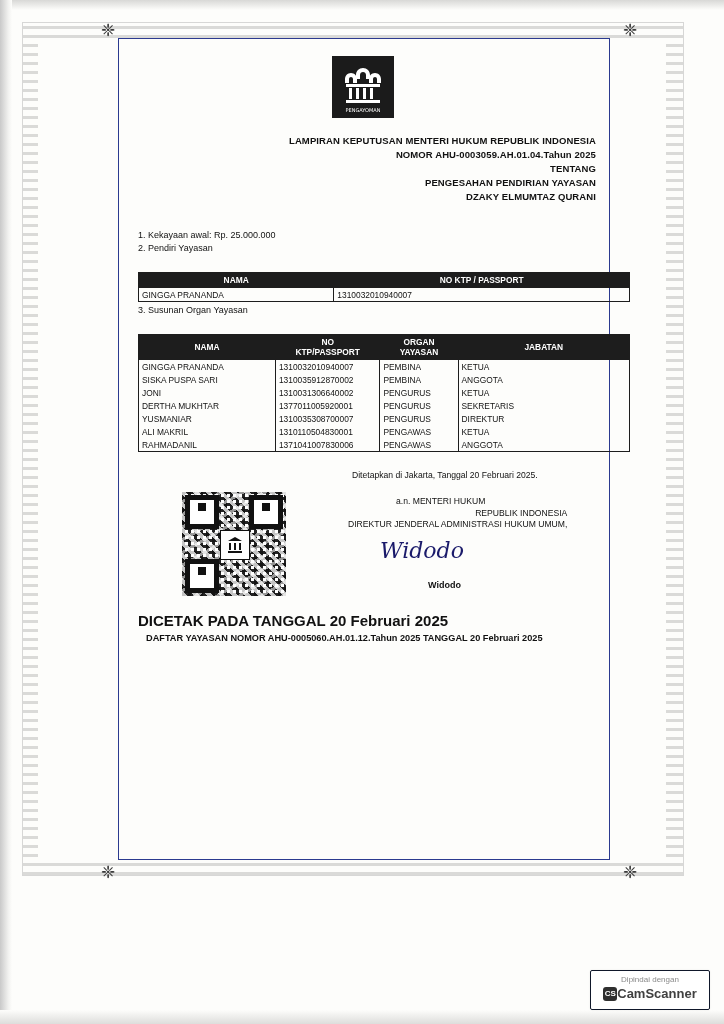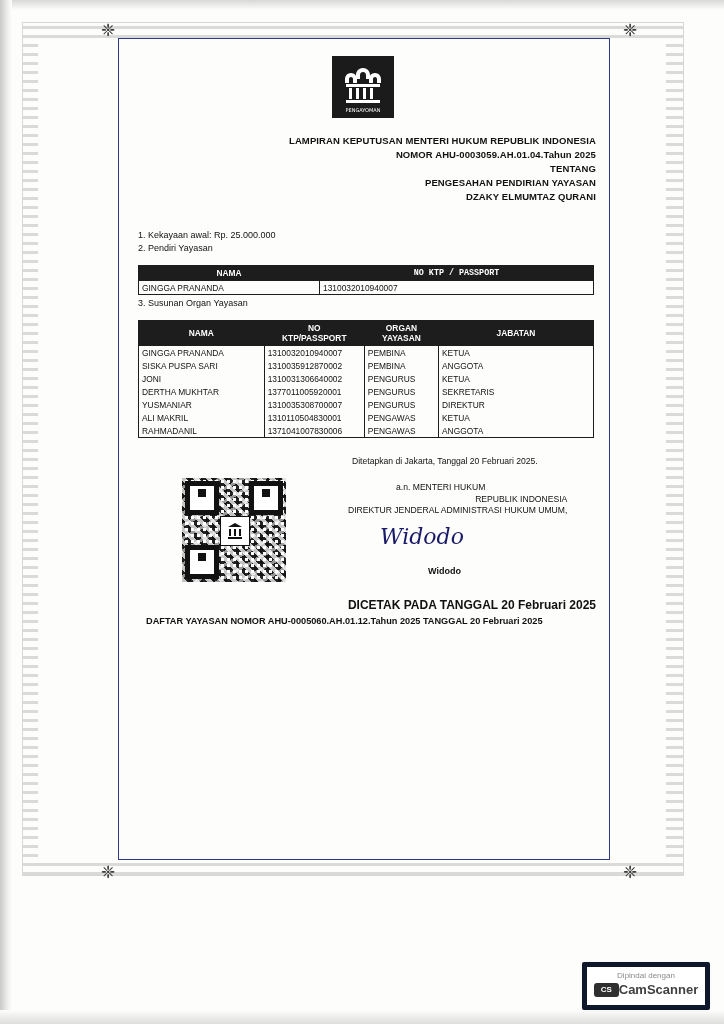--- a/index.html
+++ b/index.html
@@ -120,23 +120,23 @@
   .section-line {
     font-size: 9px;
     color: #111;
     margin-top: 3px;
     padding-left: 8px;
   }
   .first-section { margin-top: 26px; }
 
   table {
     border-collapse: collapse;
-    width: 456px;
+    width: 492px;
     margin-left: 8px;
-    margin-top: 12px;
+    margin-top: 19px;
     font-size: 8.4px;
   }
   thead th {
     background: #1d1d1d;
     color: #ffffff;
     font-weight: bold;
     font-size: 8.4px;
     padding: 2px 3px;
     border: 1px solid #1d1d1d;
     text-align: center;
@@ -156,21 +156,21 @@
   .table-founder tbody td { border-left: 1px solid #1d1d1d; border-right: 1px solid #1d1d1d; }
   .table-founder { border-bottom: 1px solid #1d1d1d; }
   .table-organ { border-bottom: 1px solid #1d1d1d; }
 
   .col-nama { width: 128px; }
   .col-ktp { width: 96px; }
   .col-organ { width: 70px; }
   .col-jabatan { width: 162px; }
 
   .founder-col-nama { width: 180px; }
-  .founder-col-ktp { width: 276px; font-family: Liberation Mono, monospace; }
+  .founder-col-ktp { width: 276px; }
 
   
   .sig-area {
     position: relative;
     margin-top: 18px;
     height: 140px;
   }
   .place-date {
     position: absolute;
     left: 222px; top: 0;
@@ -253,49 +253,49 @@
     font-size: 9px;
     font-weight: bold;
     color: #111;
   }
 
   .footer-block {
     margin-top: 2px;
     padding-left: 8px;
     color: #111;
   }
-  .footer-line-1 { font-size: 12px; font-weight: bold; text-align: right; }
+  .footer-line-1 { font-size: 15px; font-weight: bold; }
   .footer-line-2 { font-size: 9.2px; font-weight: bold; margin-top: 4px; padding-left: 8px; }
 
   
   .camscanner {
     position: absolute;
     right: 14px;
     bottom: 14px;
     width: 118px;
     height: 38px;
     background: #ffffff;
-    border: 5px solid #0f172a;
+    border: 1px solid #0f172a;
     border-radius: 2px;
     box-shadow: 0 0 2px rgba(0,0,0,0.08);
   }
   .cs-top {
     font-size: 8px;
     color: #8a8a8a;
     text-align: center;
     margin-top: 4px;
   }
   .cs-bottom {
     display: flex;
     align-items: center;
     justify-content: center;
     margin-top: 2px;
   }
   .cs-badge {
-    width: 25px; height: 14px;
+    width: 14px; height: 14px;
     background: #2f2f2f;
     color: #fff;
     font-size: 8px;
     font-weight: bold;
     border-radius: 3px;
     text-align: center;
     line-height: 14px;
     margin-right: 0;
     font-family: "Liberation Sans", sans-serif;
   }

